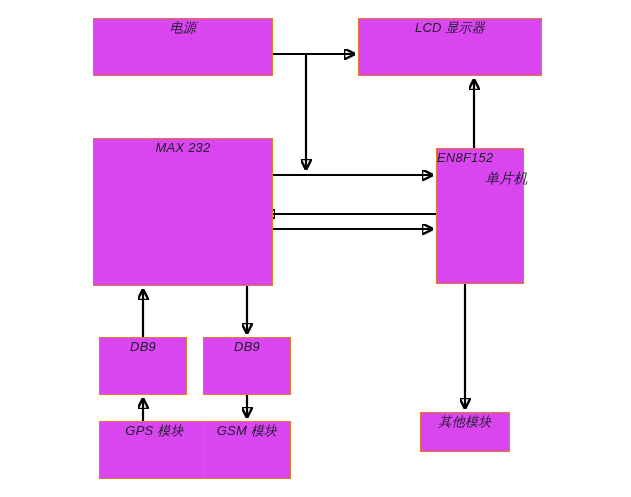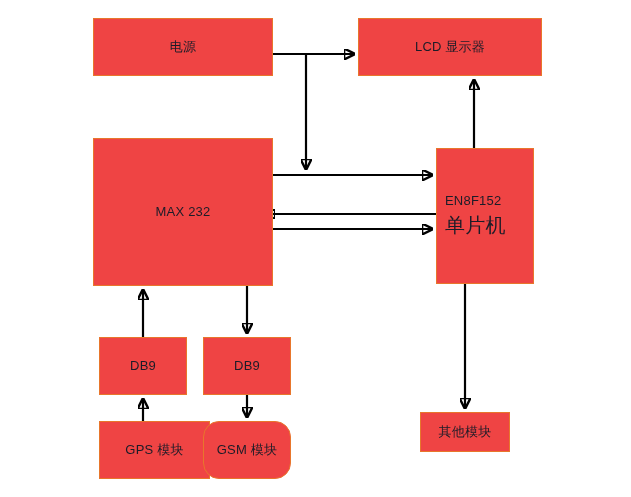--- a/index.html
+++ b/index.html
@@ -14,31 +14,31 @@
     position: relative;
     width: 631px;
     height: 497px;
     background: #ffffff;
     overflow: hidden;
   }
   .node {
     position: absolute;
     box-sizing: border-box;
     border: 1.5px solid #E8762C;
-    background: #ef4444;
+    background: #d946ef;
     display: flex;
     flex-direction: column;
     align-items: center;
-    justify-content: center;
     color: #1c1c28;
     font-size: 13px;
     line-height: 1.45;
     text-align: center;
     white-space: pre;
     letter-spacing: 0.2px;
+    font-style: italic;
   }
   .node .line2 { display: block; }
   svg.wires {
     position: absolute;
     left: 0;
     top: 0;
     width: 631px;
     height: 497px;
     pointer-events: none;
   }
@@ -111,38 +111,38 @@
   </div>
 
   <div class="node" style="left:358px; top:18px; width:184px; height:58px;">
     <span>LCD 显示器</span>
   </div>
 
   <div class="node" style="left:93px; top:138px; width:180px; height:148px;">
     <span>MAX 232</span>
   </div>
 
-  <div class="node" style="left:436px; top:148px; width:98px; height:136px; align-items:flex-start; padding-left:8px;">
+  <div class="node" style="left:436px; top:148px; width:88px; height:136px; align-items:flex-start; ">
     <span>EN8F152</span>
-    <span class="line2" style="font-size:20px;">单片机</span>
+    <span class="line2" style="font-size:14px;margin-left:48px;">单片机</span>
   </div>
 
   <div class="node" style="left:99px; top:337px; width:88px; height:58px;">
     <span>DB9</span>
   </div>
 
   <div class="node" style="left:203px; top:337px; width:88px; height:58px;">
     <span>DB9</span>
   </div>
 
   <div class="node" style="left:99px; top:421px; width:111px; height:58px;">
     <span>GPS 模块</span>
   </div>
 
-  <div class="node" style="left:203px; top:421px; width:88px; height:58px;border-radius:16px;">
+  <div class="node" style="left:203px; top:421px; width:88px; height:58px;">
     <span>GSM 模块</span>
   </div>
 
   <div class="node" style="left:420px; top:412px; width:90px; height:40px;">
     <span>其他模块</span>
   </div>
 
 </div>
 
 </body></html>

